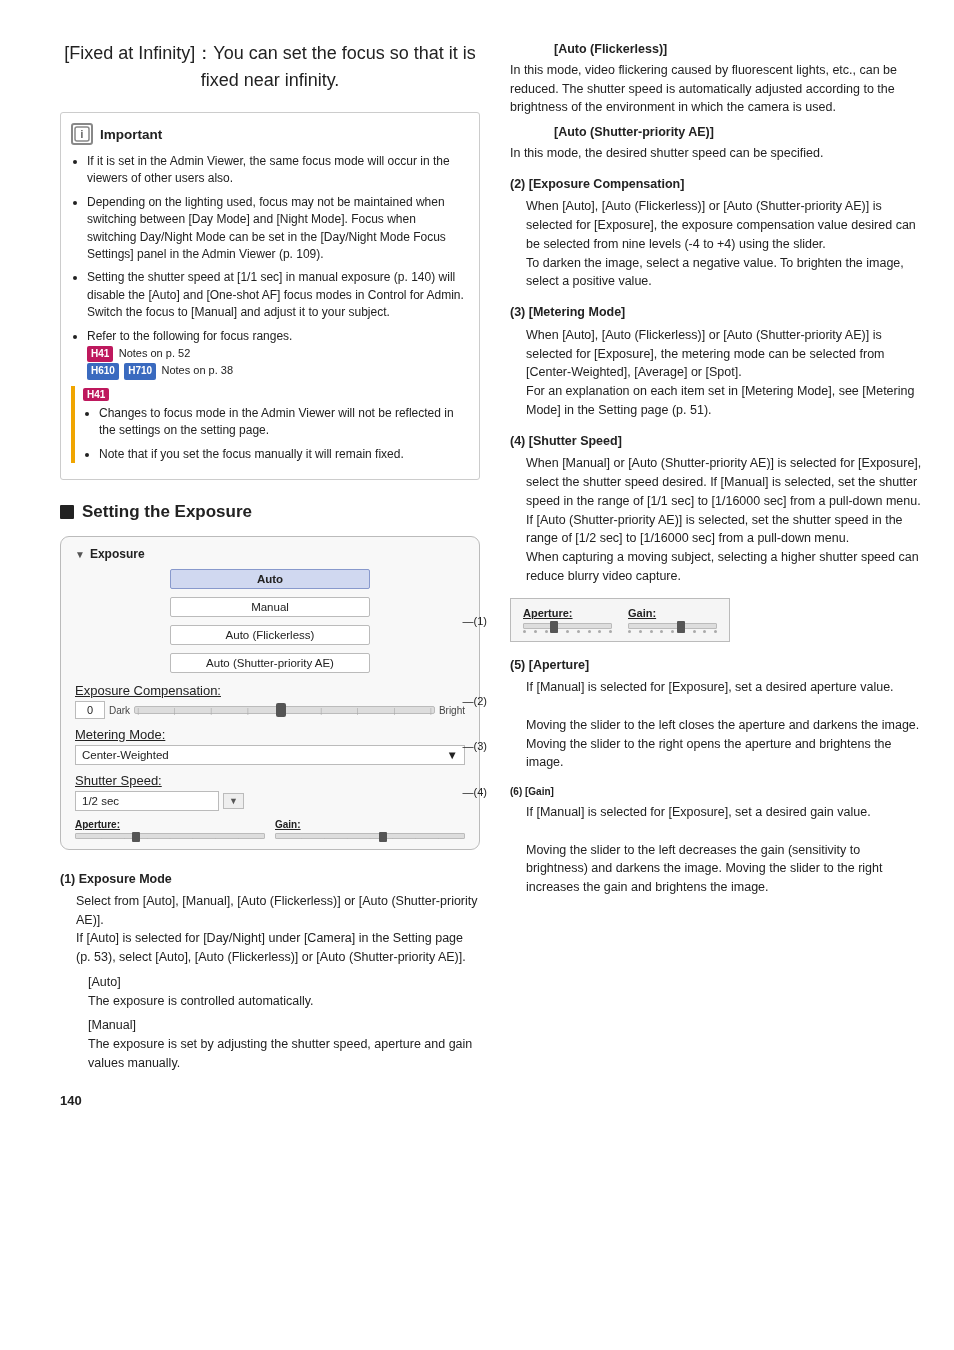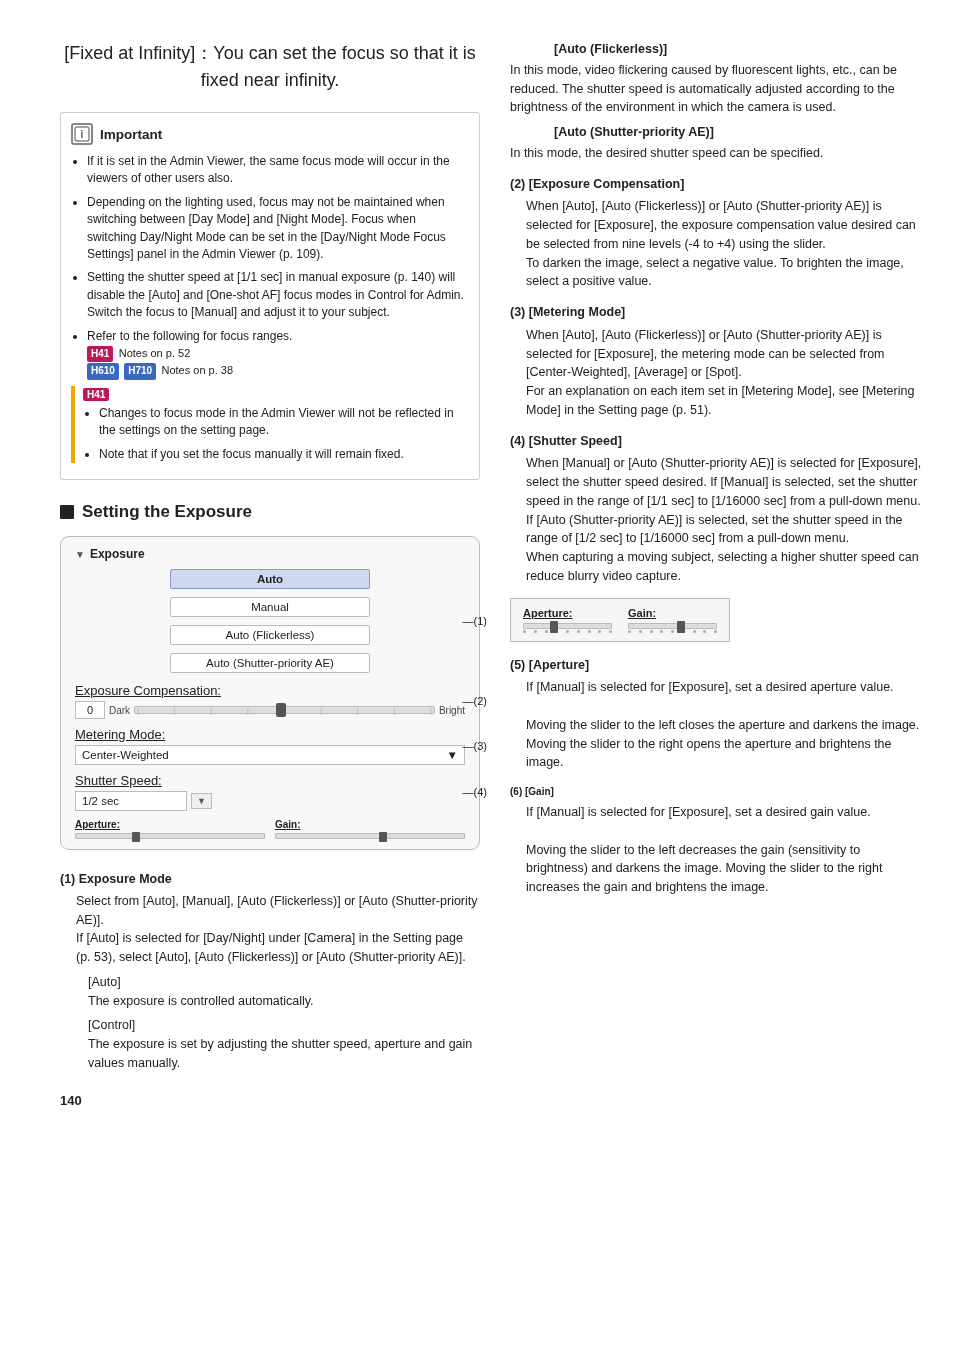--- a/index.html
+++ b/index.html
@@ -219,21 +219,21 @@
     .shutter-row {
       display: flex;
       align-items: center;
       gap: 4px;
     }
     .shutter-box {
       border: 1px solid #bbb;
       background: #fff;
       padding: 3px 6px;
       font-size: 11.5px;
-      width: 112px;
+      width: 144px;
     }
     .aperture-gain-row {
       display: flex;
       gap: 10px;
       margin-top: 6px;
     }
     .aperture-col, .gain-col {
       flex: 1;
     }
     .mini-label {
@@ -518,21 +518,21 @@
         <div style="font-size:12.5px; margin-bottom:3px;"><strong>(1)  Exposure Mode</strong></div>
         <div style="font-size:12.5px; line-height:1.5; margin-left:16px;">
           Select from [Auto], [Manual], [Auto (Flickerless)] or [Auto (Shutter-priority AE)].<br>
           If [Auto] is selected for [Day/Night] under [Camera] in the Setting page (p. 53), select [Auto], [Auto (Flickerless)] or [Auto (Shutter-priority AE)].
         </div>
         <div class="indent2" style="margin-top:6px;">
           <div class="sub-heading" style="font-size:12.5px;">[Auto]</div>
           <div style="font-size:12.5px; line-height:1.5;">The exposure is controlled automatically.</div>
         </div>
         <div class="indent2" style="margin-top:6px;">
-          <div class="sub-heading" style="font-size:12.5px;">[Control]</div>
+          <div class="sub-heading" style="font-size:12.5px;">[Manual]</div>
           <div style="font-size:12.5px; line-height:1.5;">The exposure is set by adjusting the shutter speed, aperture and gain values manually.</div>
         </div>
       </div>
     </div>
 
     <div class="page-number">
       <span>140</span>
     </div>
   </div>
 

